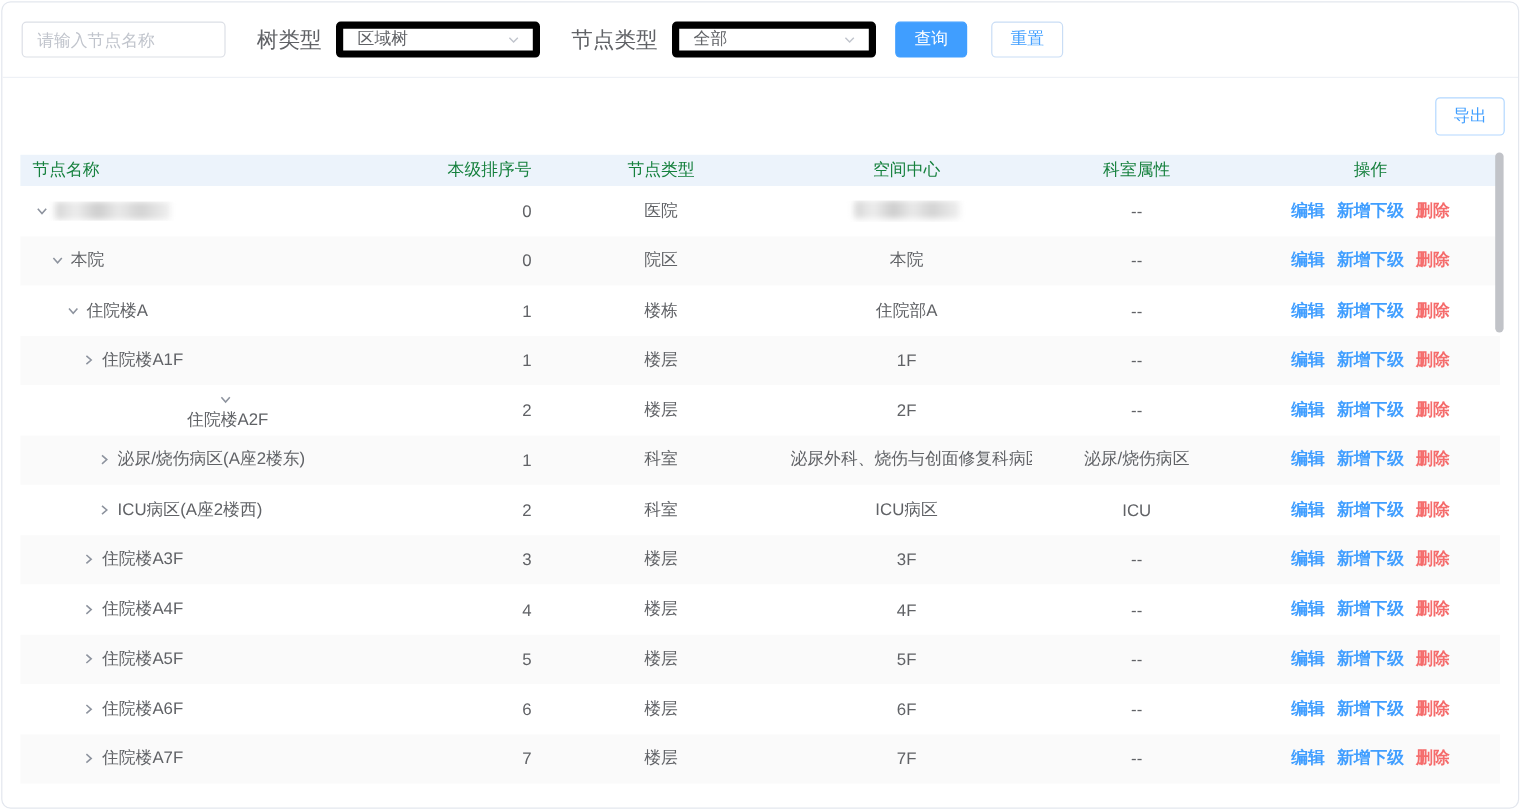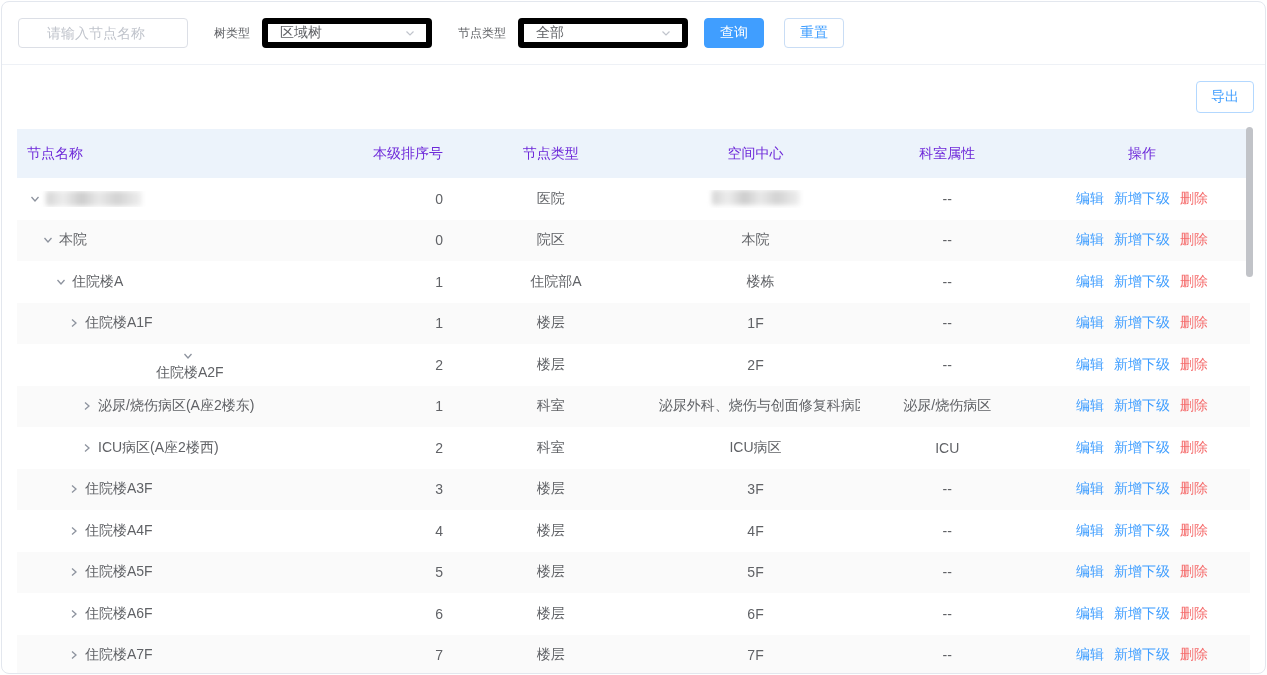--- a/index.html
+++ b/index.html
@@ -1,59 +1,59 @@
 <!DOCTYPE html>
 <html><head>
 <meta charset="utf-8">
 <style>
   * { margin:0; padding:0; box-sizing:border-box; }
   html,body { width:1267px; height:675px; background:#fff; font-family:"Liberation Sans","DejaVu Sans",sans-serif; }
   .page { position:absolute; inset:1px; background:#fff; border:1px solid #e3e7ee; border-radius:8px; overflow:hidden; }
 
   
   .filter-bar { height:63px; display:flex; align-items:center; padding:0 16px; border-bottom:1px solid #eef1f6; }
-  .text-input { width:170px; height:30px; border:1px solid #dcdfe6; border-radius:4px; padding:0 28px; font-size:14px; color:#606266; outline:none; }
+  .text-input { width:170px; height:30px; border:1px solid #dcdfe6; border-radius:4px; padding:0 12px; font-size:14px; color:#606266; outline:none; }
   .text-input::placeholder { color:#c0c4cc; }
-  .field-label { font-size:12px; color:#606266; margin-left:26px; margin-right:12px; white-space:nowrap; }
+  .field-label { font-size:18px; color:#606266; margin-left:26px; margin-right:12px; white-space:nowrap; }
   .select { width:170px; height:30px; border:6px solid #000000; border-radius:4px; display:flex; align-items:center; justify-content:space-between; padding:0 10px 0 12px; cursor:pointer; background:#fff; }
   .select .sel-value { font-size:14px; color:#606266; }
   .select .chev { color:#c0c4cc; display:flex; }
   .btn { height:20px; padding:14px 15px; border-radius:4px; font-size:14px; cursor:pointer; display:inline-flex; align-items:center; justify-content:center; }
   .btn-primary { background:#409eff; border:1px solid #409eff; color:#fff; margin-left:16px; }
   .btn-plain { background:#fff; border:1px solid #c9ddf5; color:#409eff; margin-left:20px; }
 
   
   .toolbar { height:64px; display:flex; align-items:center; justify-content:flex-end; padding:0 11px; }
   .btn-export { height:32px; padding:0 14px; background:#fff; border:1px solid #b3d8ff; color:#409eff; border-radius:4px; font-size:14px; cursor:pointer; }
 
   
   .table { margin:0 15px; font-size:14px; }
   .tr, .thead { display:flex; align-items:center; }
-  .thead { height:49px; background:#ecf3fb; color:#6d28d9; }
+  .thead { height:26px; background:#ecf3fb; color:#15803d; }
   .tr { height:41.5px; background:#fff; color:#606266; }
   .tr.striped { background:#fafafa; }
   .td, .th { padding:0 8px; overflow:hidden; white-space:nowrap; }
   .c1 { width:24.7%; text-align:left; }
   .c2 { width:10.5%; text-align:right; }
   .c3 { width:16.2%; text-align:center; }
   .c4 { width:17.0%; text-align:center; }
   .c5 { width:14.1%; text-align:center; }
   .c6 { width:17.5%; text-align:center; }
   .th.c1 { padding-left:10px; }
 
   .name-cell { display:flex; align-items:center; }
   .caret { width:16px; height:16px; display:inline-flex; align-items:center; justify-content:center; color:#8d939e; cursor:pointer; flex:none; margin-right:3px; }
   .caret.expanded svg { transform:rotate(90deg); }
   .blur-blob { display:inline-block; height:15px; border-radius:2px; filter:blur(2.5px);
     background:linear-gradient(90deg,#d4d4d4,#ededed 18%,#cccccc 37%,#e9e9e9 55%,#d2d2d2 74%,#f0f0f0); }
   .blob-name { width:96px; }
   .blob-space { width:88px; }
 
   .ops { display:inline-flex; gap:10px; justify-content:center; }
-  .op-link { color:#409eff; cursor:pointer; text-decoration:none; }
+  .op-link { color:#409eff; cursor:pointer; text-decoration:none;font-weight:bold; }
   .op-link.danger { color:#f56c6c; }
 
   
   .scroll-thumb { position:absolute; right:12px; top:125px; width:7px; height:150px; background:#c1c3c8; border-radius:4px; cursor:pointer; }
 </style>
 </head>
 <body>
 
 <div class="page">
 
@@ -148,22 +148,22 @@
       <div class="name-cell" style="padding-left: 28px;">
         <span class="caret expanded">
           <svg width="12" height="12" viewBox="0 0 12 12">
                   <path d="M4 2.5 L8 6 L4 9.5" fill="none" stroke="currentColor" stroke-width="1.3"></path>
                 </svg>
         </span>
         <span class="name-text">住院楼A</span>
       </div>
     </div>
     <div class="td c2">1</div>
+    <div class="td c3">楼栋</div>
     <div class="td c4">住院部A</div>
-    <div class="td c3">楼栋</div>
     <div class="td c5">--</div>
     <div class="td c6">
       <span class="ops">
         <a class="op-link">编辑</a>
         <a class="op-link">新增下级</a>
         <a class="op-link danger">删除</a>
       </span>
     </div>
   </div>
 

